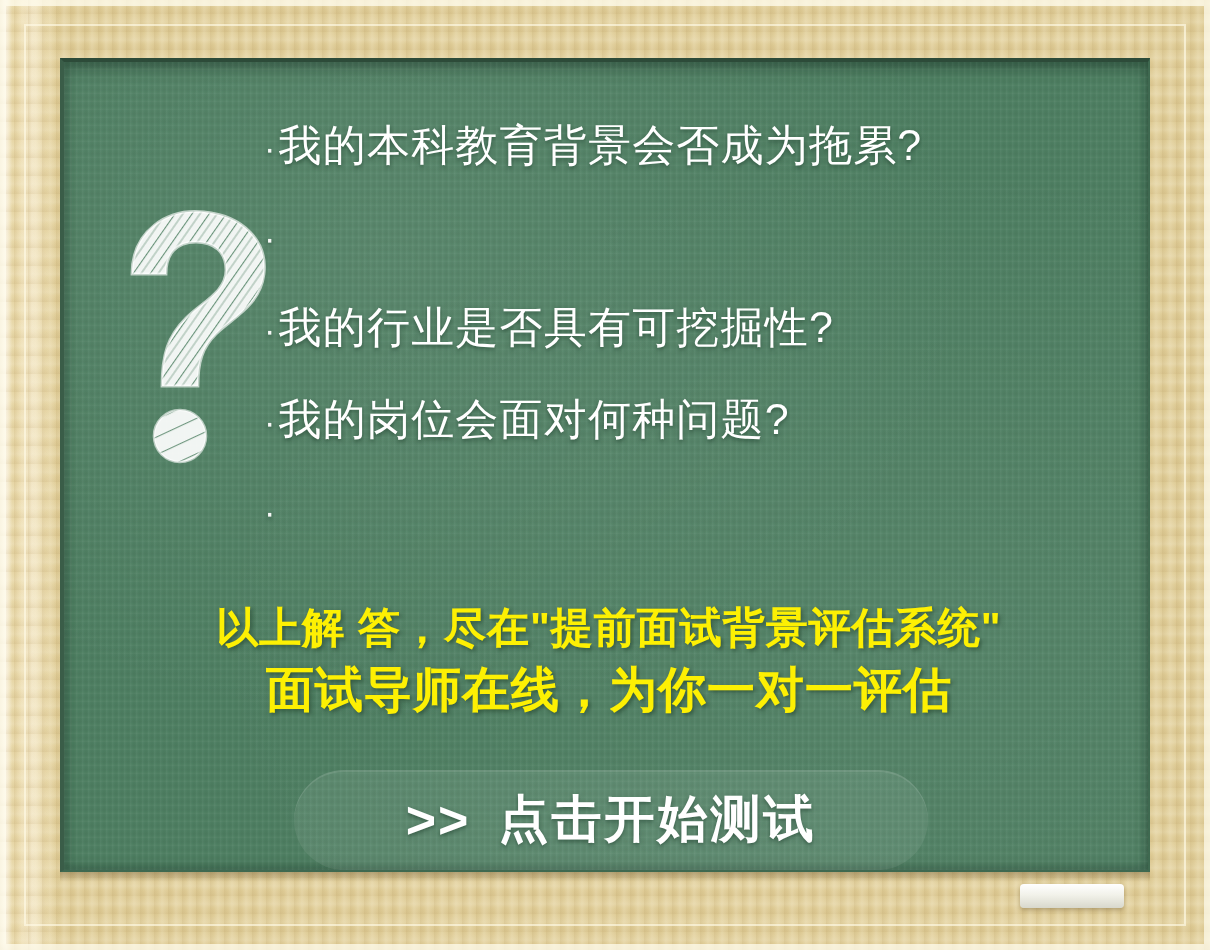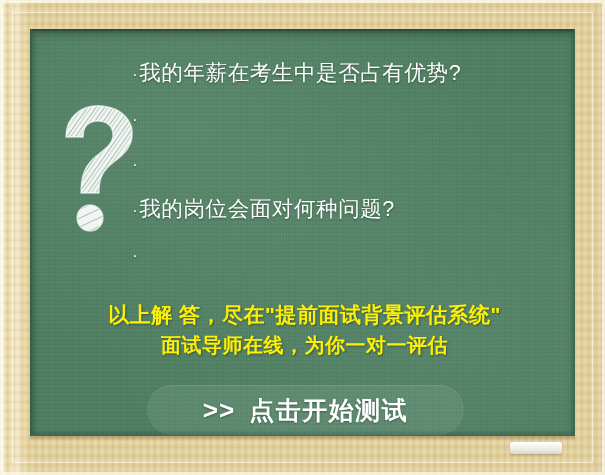--- a/index.html
+++ b/index.html
@@ -141,21 +141,21 @@
   .promo-line {
     color: #fdf003;
     font-size: 21px;
     font-weight: bold;
     line-height: 31px;
     letter-spacing: 0.5px;
     white-space: nowrap;
     text-shadow: 1px 1px 2px rgba(25,55,35,0.55);
   }
   .promo-line.second {
-    font-size: 20px;
+    font-size: 24px;
   }
 
   
   .cta-button {
     position: absolute;
     left: 115px;
     top: 354px;
     width: 317px;
     height: 50px;
     border-radius: 25px;
@@ -238,27 +238,28 @@
       <path d="M16 38 C16 16, 34 5, 52 7 C72 9, 84 22, 82 38 C80 54, 66 60, 58 68
                C51 75, 49 82, 49 94 L31 94 C31 78, 34 69, 43 60 C51 52, 63 47, 63 36
                C63 27, 57 22, 48 22 C38 22, 33 28, 33 38 Z" fill="none" stroke="#ffffff" stroke-width="1.4" opacity="0.65"></path>
       <circle cx="40" cy="119" r="13" fill="url(#chalkHatch2)" opacity="0.92"></circle>
       <circle cx="40" cy="119" r="13" fill="none" stroke="#ffffff" stroke-width="1.3" opacity="0.6"></circle>
     </svg>
 
     <div class="question-list">
       <div class="question-item">
         <span class="q-bullet">·</span>
-        <span>我的年薪在考生中是否占有优势?</span>
-      </div>
-      <div class="question-item">
-        <span class="q-bullet">·</span>
-      </div>
-      <div class="question-item">
-        <span class="q-bullet">·</span>
+        <span>我的本科教育背景会否成为拖累?</span>
+      </div>
+      <div class="question-item">
+        <span class="q-bullet">·</span>
+      </div>
+      <div class="question-item">
+        <span class="q-bullet">·</span>
+        <span>我的行业是否具有可挖掘性?</span>
       </div>
       <div class="question-item">
         <span class="q-bullet">·</span>
         <span>我的岗位会面对何种问题?</span>
       </div>
       <div class="question-item">
         <span class="q-bullet">·</span>
       </div>
     </div>
 

